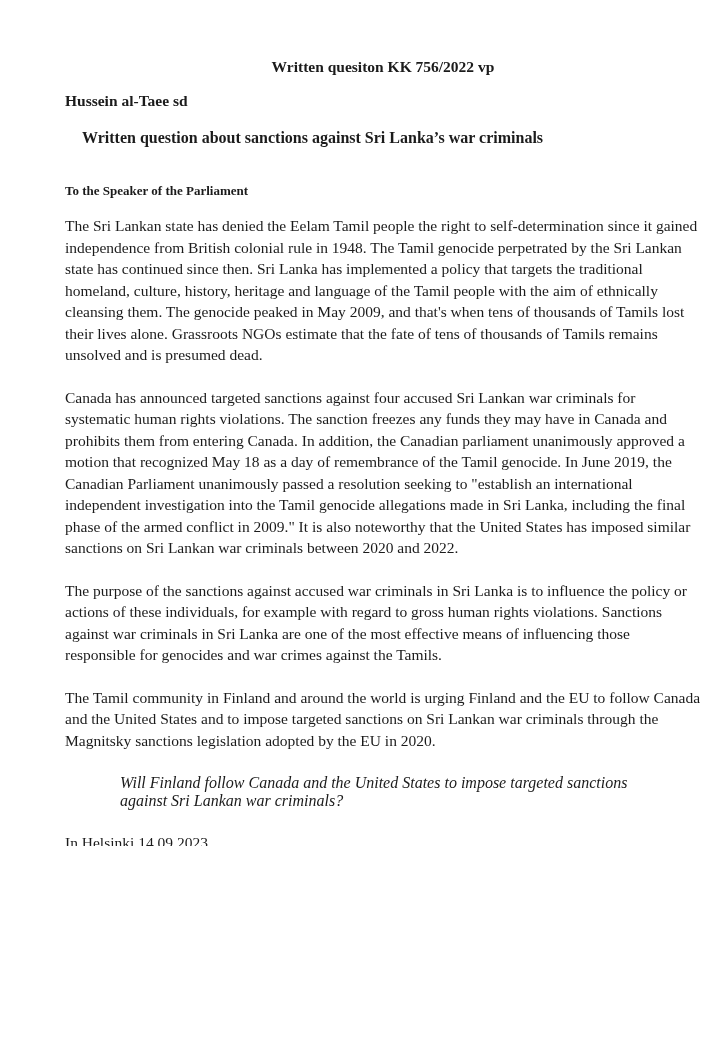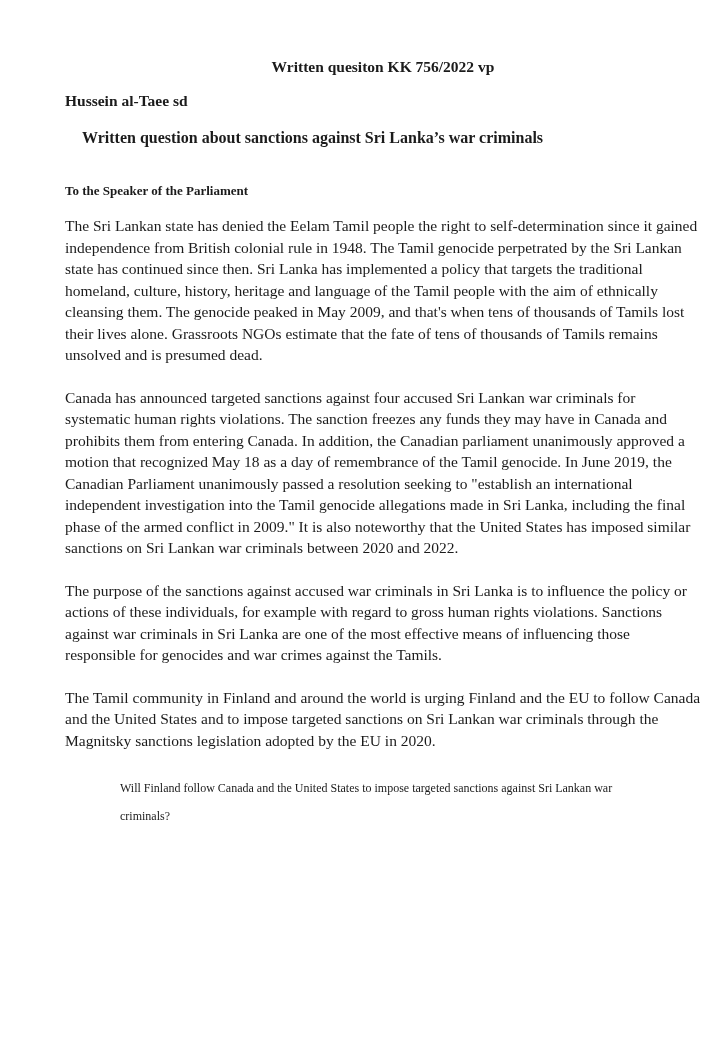--- a/index.html
+++ b/index.html
@@ -43,22 +43,23 @@
       line-height: 20px;
       margin: 0 0 14px 0;
     }
     .body-par {
       font-size: 15.5px;
       line-height: 21.5px;
       margin: 0 0 21px 0;
       max-width: 638px;
     }
     .question {
-      font-size: 12px;
-      line-height: 28px;
+      font-style: italic;
+      font-size: 16px;
+      line-height: 18px;
       margin: 23px 0 22px 55px;
       max-width: 530px;
     }
     .place-date {
       font-size: 15.5px;
       line-height: 21.5px;
       margin: 0 0 21px 0;
     }
     .signature {
       font-size: 15.5px;

